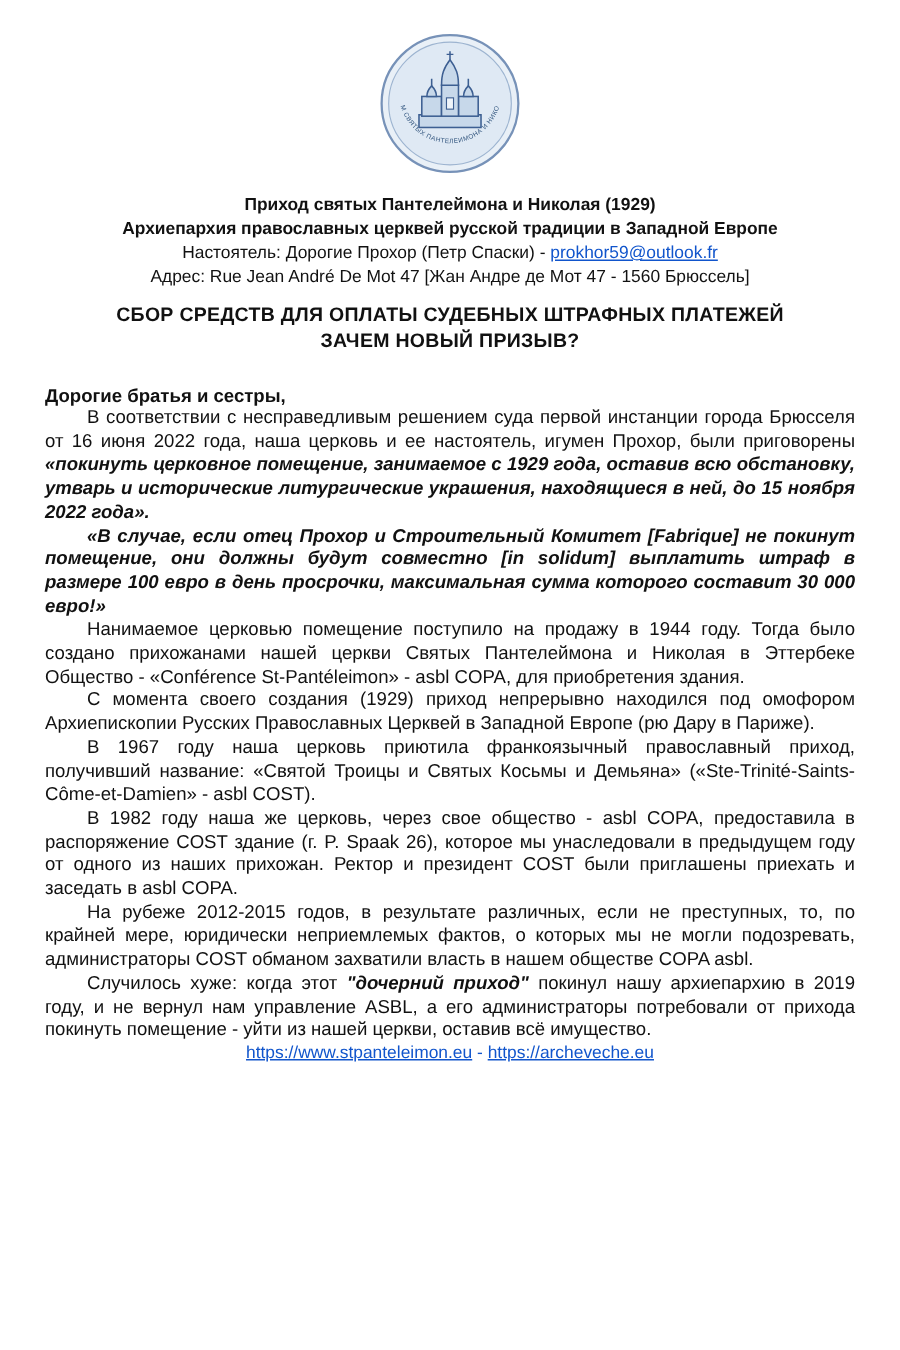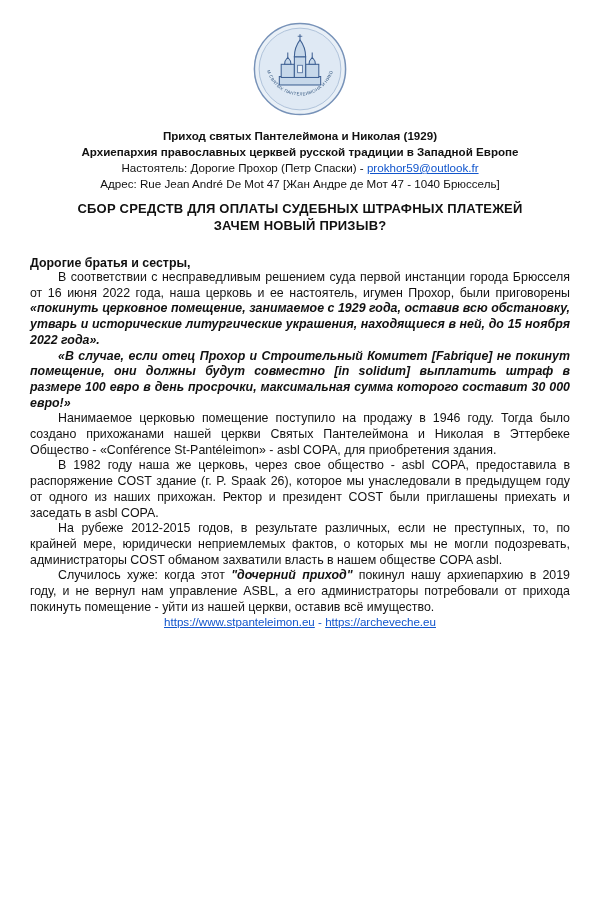--- a/index.html
+++ b/index.html
@@ -63,39 +63,41 @@
   </div>
 
   <div class="letterhead">
     <div>
       <span class="bold">Приход святых Пантелеймона и Николая</span><span class="bold"> (1929)</span>
     </div>
     <div class="bold">Архиепархия православных церквей русской традиции в Западной Европе</div>
     <div>
       <span>Настоятель: Дорогие Прохор (Петр Спаски) - </span><a href="#">prokhor59@outlook.fr</a>
     </div>
-    <div>Адрес: Rue Jean André De Mot 47 [Жан Андре де Мот 47 - 1040 Брюссель]</div>
+    <div>Адрес: Rue Jean André De Mot 47 [Жан Андре де Мот 47 - 1560 Брюссель]</div>
   </div>
 
   <div class="doc-title">
     <div>СБОР СРЕДСТВ ДЛЯ ОПЛАТЫ СУДЕБНЫХ ШТРАФНЫХ ПЛАТЕЖЕЙ</div>
     <div>ЗАЧЕМ НОВЫЙ ПРИЗЫВ?</div>
   </div>
 
   <div class="salutation">Дорогие братья и сестры,</div>
 
   <p class="body-p mt">
     <span>В соответствии с несправедливым решением суда первой инстанции города Брюсселя от 16 июня 2022 года, наша церковь и ее настоятель, игумен Прохор, были приговорены </span><span class="italic">«покинуть церковное помещение, занимаемое с 1929 года, оставив всю обстановку, утварь и исторические литургические украшения, находящиеся в ней, до 15 ноября 2022 года».</span>
   </p>
 
   <p class="body-p mb italic">«В случае, если отец Прохор и Строительный Комитет [Fabrique] не покинут помещение, они должны будут совместно [in solidum] выплатить штраф в размере 100 евро в день просрочки, максимальная сумма которого составит 30 000 евро!»</p>
 
 
-  <p class="body-p">Нанимаемое церковью помещение поступило на продажу в 1946 году. Тогда было создано прихожанами нашей церкви Святых Пантелеймона и Николая в Эттербеке Общество - «Conférence St-Pantéleimon» - asbl COPA, для приобретения здания.</p>
+  <p class="body-p">Нанимаемое церковью помещение поступило на продажу в 1944 году. Тогда было создано прихожанами нашей церкви Святых Пантелеймона и Николая в Эттербеке Общество - «Conférence St-Pantéleimon» - asbl COPA, для приобретения здания.</p>
+  <p class="body-p mb">С момента своего создания (1929) приход непрерывно находился под омофором Архиепископии Русских Православных Церквей в Западной Европе (рю Дару в Париже).</p>
 
+  <p class="body-p mb">В 1967 году наша церковь приютила франкоязычный православный приход, получивший название: «Святой Троицы и Святых Косьмы и Демьяна» («Ste-Trinité-Saints-Côme-et-Damien» - asbl COST).</p>
 
   <p class="body-p mb">В 1982 году наша же церковь, через свое общество - asbl COPA, предоставила в распоряжение COST здание (г. P. Spaak 26), которое мы унаследовали в предыдущем году от одного из наших прихожан. Ректор и президент COST были приглашены приехать и заседать в asbl COPA.</p>
 
   <p class="body-p">На рубеже 2012-2015 годов, в результате различных, если не преступных, то, по крайней мере, юридически неприемлемых фактов, о которых мы не могли подозревать, администраторы COST обманом захватили власть в нашем обществе COPA asbl.</p>
 
   <p class="body-p">
     <span>Случилось хуже: когда этот </span><span class="italic">"дочерний приход"</span><span> покинул нашу архиепархию в 2019 году, и не вернул нам управление ASBL, а его администраторы потребовали от прихода покинуть помещение - уйти из нашей церкви, оставив всё имущество.</span>
   </p>
 
   <div class="footer">

